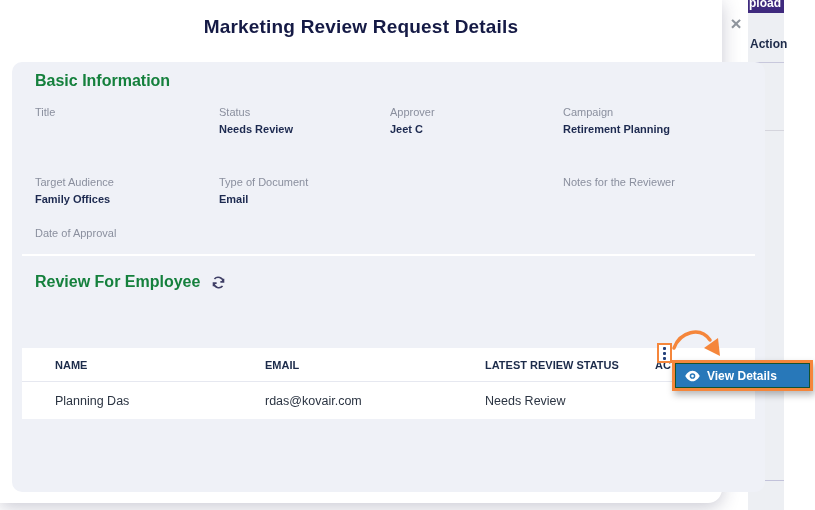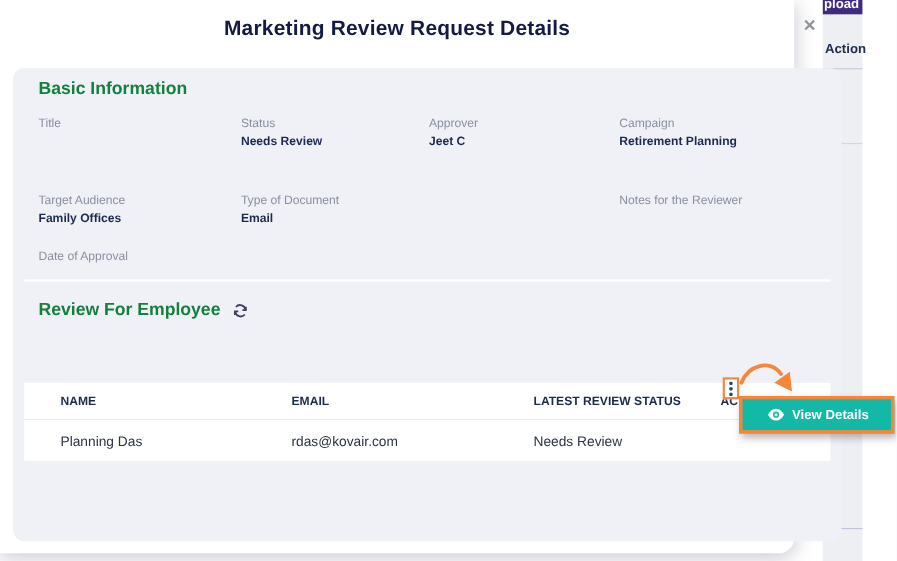--- a/index.html
+++ b/index.html
@@ -49,21 +49,21 @@
   .kebab-hl { position:absolute; left:657px; top:343px; width:15px; height:20px; border:2px solid #f5863b;
               display:flex; flex-direction:column; align-items:center; justify-content:center; gap:2px;
               background:#fff; z-index:25; cursor:pointer; }
   .kebab-hl i { width:3px; height:3px; border-radius:1px; background:#24417b; }
 
   
   .arrow-svg { position:absolute; left:666px; top:326px; z-index:26; pointer-events:none; }
 
   
   .dropdown { position:absolute; left:672px; top:360px; width:141px; height:31px; z-index:30;
-              border:3px solid #f5863b; background:#14b8a6; padding:14px; box-shadow:2px 4px 7px rgba(0,0,0,.28); }
+              border:3px solid #f5863b; background:#14532d; padding:1px; box-shadow:2px 4px 7px rgba(0,0,0,.28); }
   .dropdown-inner { width:100%; height:100%; background:#2878b9; display:flex; align-items:center; gap:7px;
                     padding-left:9px; cursor:pointer; }
   .dropdown-inner span { color:#fff; font-size:12px; font-weight:bold; }
 </style>
 </head>
 <body>
 
 <div class="screen">
 
   <div class="bg-strip">

